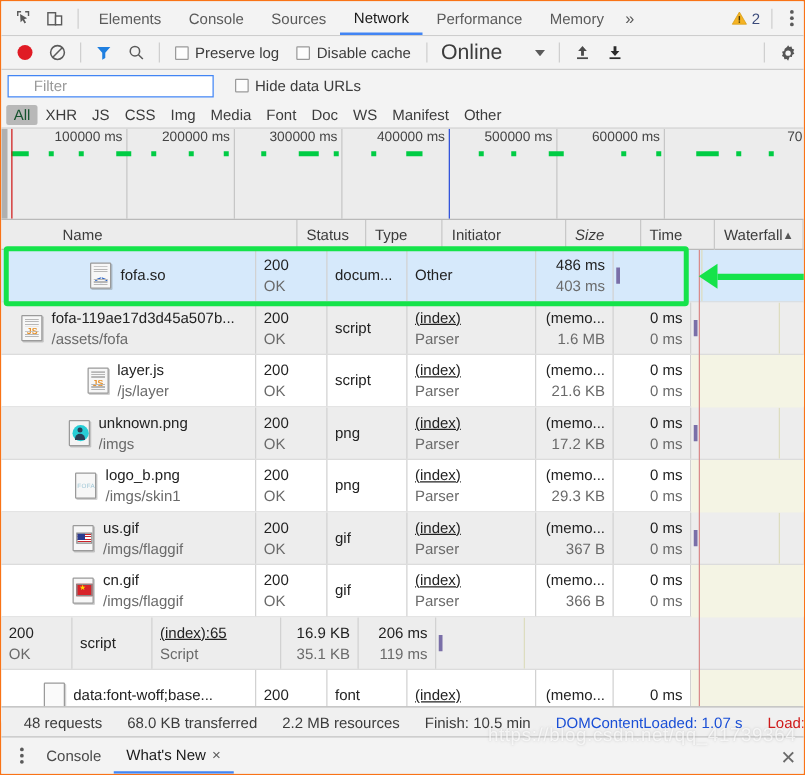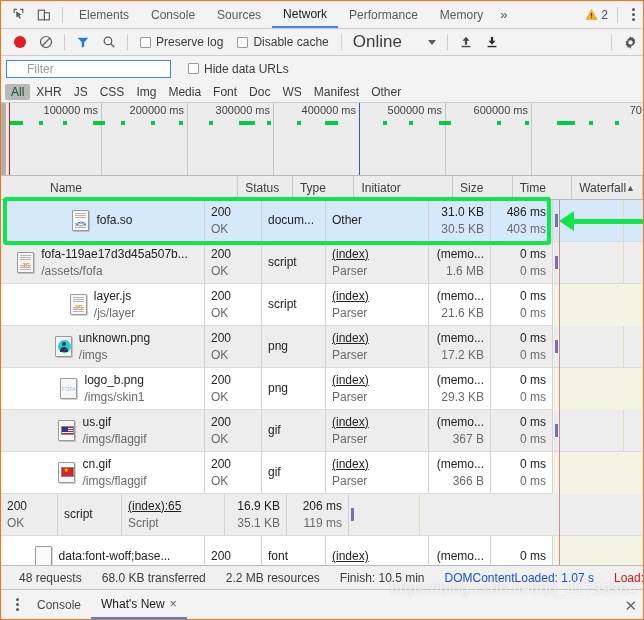--- a/index.html
+++ b/index.html
@@ -426,21 +426,21 @@
       </div>
       <div class="th" style="width: 57px;">
         <span>Status</span>
       </div>
       <div class="th" style="width: 64px;">
         <span>Type</span>
       </div>
       <div class="th" style="width: 103px;">
         <span>Initiator</span>
       </div>
-      <div class="th" style="width: 62px;">
+      <div class="th" style="width: 62px; font-style: italic;">
         <span>Size</span>
       </div>
       <div class="th" style="width: 62px;">
         <span>Time</span>
       </div>
       <div class="th" style="flex: 1 1 0%; justify-content: space-between; padding-right: 7px;">
         <span>Waterfall</span>
         <span style="font-size: 9px; color: rgb(85, 85, 85);">▲</span>
       </div>
     </div>
@@ -459,24 +459,20 @@
         </div>
         <div class="cell " style="width: 57px;">
           <div class="l1">200</div>
           <div class="l2">OK</div>
         </div>
         <div class="cell typecell" style="width: 64px;">
           <div class="l1">docum...</div>
         </div>
         <div class="cell " style="width: 103px;">
           <div class="l1">Other</div>
-        </div>
-        <div class="cell num" style="width: 62px;">
-          <div class="l1">31.0 KB</div>
-          <div class="l2">30.5 KB</div>
         </div>
         <div class="cell num" style="width: 62px;">
           <div class="l1">486 ms</div>
           <div class="l2">403 ms</div>
         </div>
         <div class="wf">
           <div class="wf-bar" style="left: 2px; width: 3px; background: rgb(122, 111, 168);"></div>
           <div class="wf-vline" style="left: 70px; background: rgb(221, 221, 192);"></div>
         </div>
       </div>

